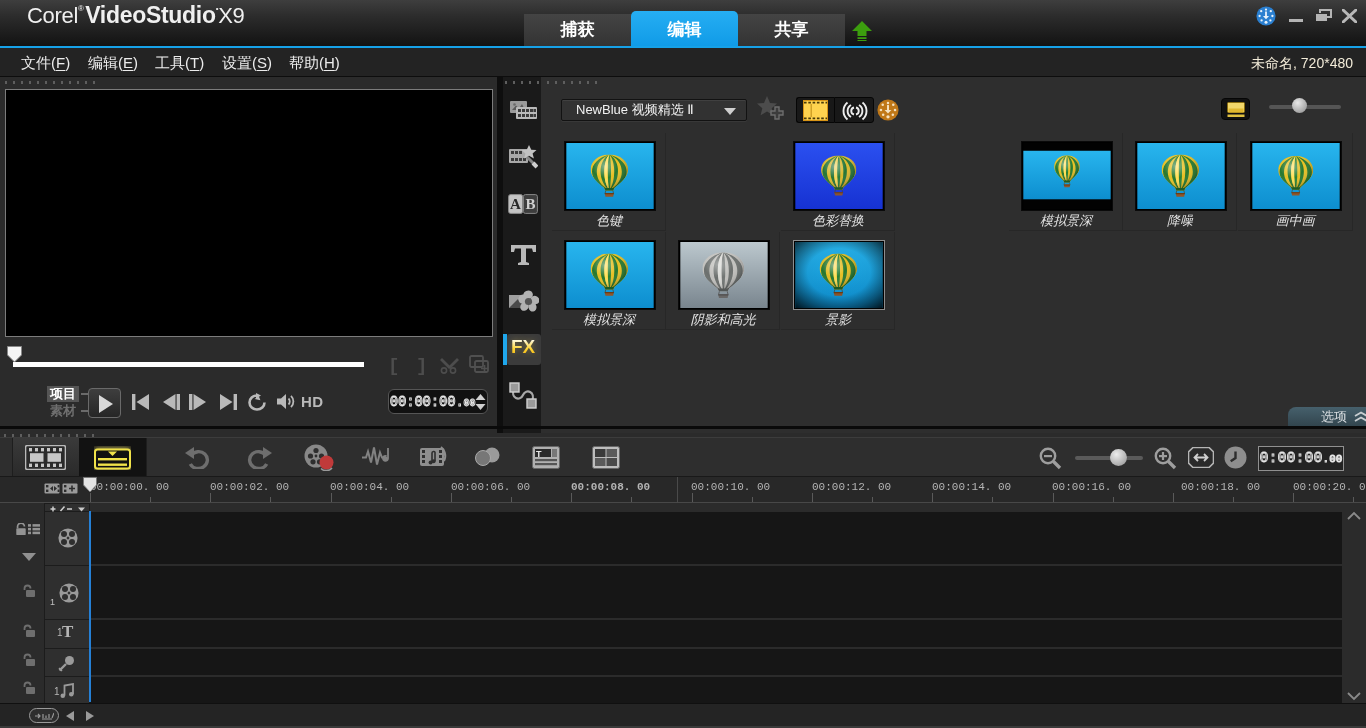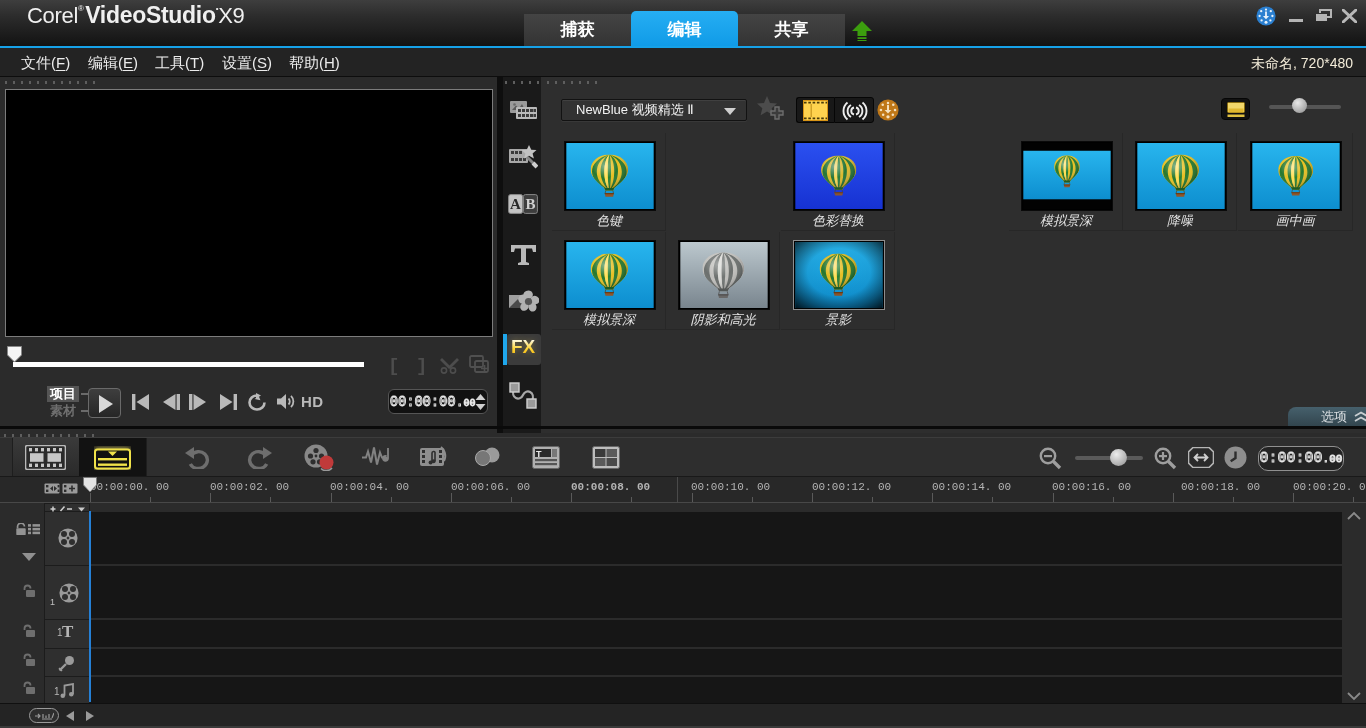--- a/index.html
+++ b/index.html
@@ -190,21 +190,21 @@
     <path d="M14,0 L9,6 L18,6 Z" fill="#b9b9b9" transform="translate(2.2,2.8) scale(0.65) rotate(12 13 3)"></path>
   </svg>
   <svg class="icon" style="left:277px;top:393px;" width="21" height="17" viewBox="0 0 21 17">
     <path d="M0,5.5 L4,5.5 L9,1 L9,16 L4,11.5 L0,11.5 Z" fill="#b9b9b9"></path>
     <g fill="none" stroke="#b9b9b9" stroke-width="1.8">
       <path d="M11.5,5.5 A4.2,4.2 0 0,1 11.5,11.5"></path>
       <path d="M14,2.8 A8,8 0 0,1 14,14.2"></path>
     </g>
   </svg>
   <span style="position:absolute;left:301px;top:393px;color:#b9b9b9;font-size:15px;font-weight:700;letter-spacing:0.5px;">HD</span>
-  <div id="pvtime">00:00:00.<span style="font-size:10px;">00</span></div>
+  <div id="pvtime">00:00:00.<span style="font-size:10px;font-weight:bold;">00</span></div>
   <svg class="icon" style="left:475px;top:394px;" width="11" height="17" viewBox="0 0 11 17">
     <path d="M5.5,0 L10.5,6 L0.5,6 Z" fill="#cfcfcf"></path>
       <path d="M5.5,16 L10.5,10 L0.5,10 Z" fill="#cfcfcf"></path>
   </svg>
 
   <svg class="icon" style="left:509px;top:100px;" width="29" height="20" viewBox="0 0 29 20">
     <rect x="1" y="1" width="17" height="12" rx="1" fill="#9a9a9a"></rect>
     <path d="M3,10 L7,5.5 L10,8.5 L13,4 L16,10 Z" fill="#5a5a5a"></path>
     <circle cx="5.5" cy="4.5" r="1.3" fill="#6a6a6a"></circle>
     <rect x="7" y="7" width="21" height="12" rx="1" fill="#b9b9b9"></rect>
@@ -568,21 +568,21 @@
       <rect x="8.9" y="6" width="2.2" height="8" fill="#9e9e9e"></rect>
     </svg>
     <svg class="icon" style="left:1188px;top:9px;" width="26" height="21" viewBox="0 0 26 21">
       <path d="M5,0.5 h16 l4.5,4.5 v11 l-4.5,4.5 h-16 l-4.5,-4.5 v-11 Z" fill="#2a2a2a" stroke="#b5b5b5" stroke-width="1.6"></path>
       <path d="M7.5,10.5 h11 M10,7 l-3.5,3.5 3.5,3.5 M16,7 l3.5,3.5 -3.5,3.5" stroke="#cfcfcf" stroke-width="1.8" fill="none"></path>
     </svg>
     <svg class="icon" style="left:1224px;top:8px;" width="23" height="23" viewBox="0 0 23 23">
       <circle cx="11.5" cy="11.5" r="11" fill="#8e8e8e"></circle>
       <path d="M11.5,5.5 v6.5 l-4.8,3.2" stroke="#2d2d2d" stroke-width="2.4" fill="none"></path>
     </svg>
-    <div style="position:absolute;left:1258px;top:8px;width:86px;height:25px;border:1px solid #909090;border-radius:10px;background:#232323;
+    <div style="position:absolute;left:1258px;top:8px;width:86px;height:25px;border:1px solid #909090;border-radius:0;background:#232323;
                 color:transparent;-webkit-text-stroke:0.9px #e8e8e8;font-family:'Liberation Mono',monospace;font-size:15px;text-align:center;line-height:23px;">0:00:00<span style="font-size:11px;">.00</span></div>
   </div>
   <div id="ruler">
     <svg class="icon" style="left:44px;top:4px;" width="16" height="15" viewBox="0 0 16 15">
       <rect x="0.5" y="2.5" width="15" height="10" rx="1" fill="#9a9a9a"></rect>
       <g fill="#2d2d2d">
           <rect x="2" y="4" width="2.4" height="2.4"></rect>
           <rect x="2" y="8.6" width="2.4" height="2.4"></rect>
           <rect x="13.6" y="4" width="1.9" height="2.4"></rect>
           <rect x="13.6" y="8.6" width="1.9" height="2.4"></rect>

